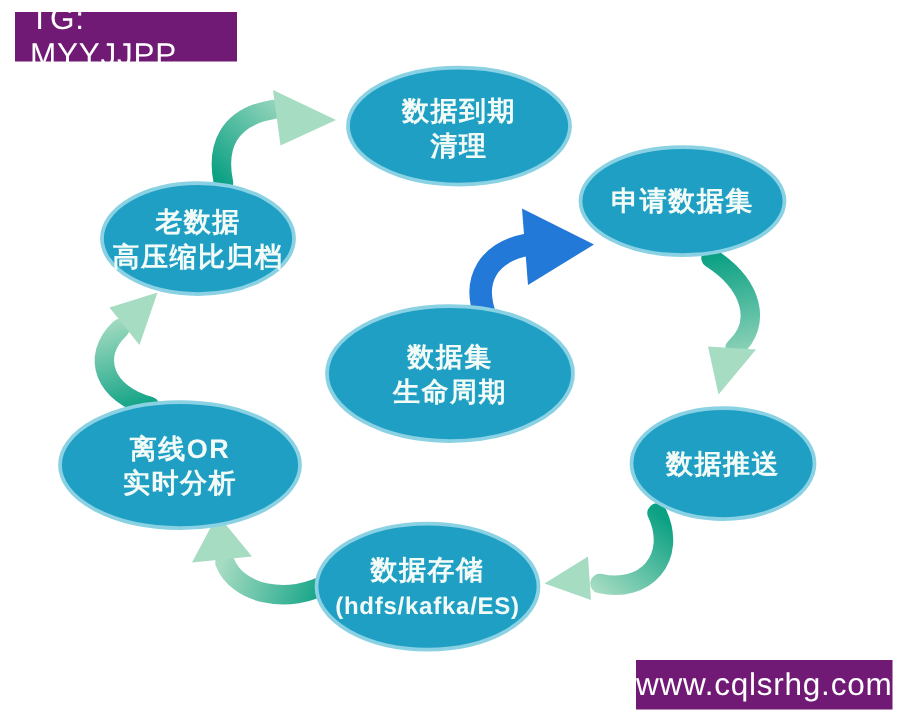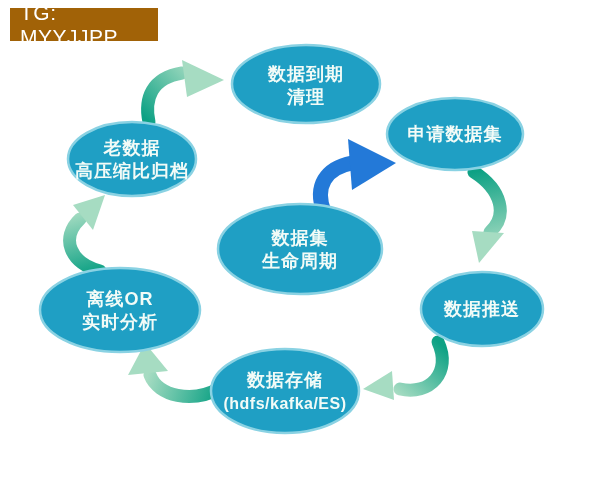--- a/index.html
+++ b/index.html
@@ -21,21 +21,21 @@
   }
   .node-sub {
     font-family: "Liberation Sans", sans-serif;
     font-size: 16px;
     font-weight: bold;
     letter-spacing: 0.5px;
     text-anchor: middle;
   }
   .tag {
     position: absolute;
-    background: #a16207;
+    background: #701a75;
     color: #ffffff;
     height: 33px;
     display: flex;
     align-items: center;
     box-sizing: border-box;
     font-size: 21px;
     letter-spacing: 0.5px;
   }
   .tag-top  { left: 10px;  top: 8px;   width: 148px; padding-left: 10px; }
   .tag-bottom { left: 424px; top: 440px; width: 171px; justify-content: center; }
@@ -133,13 +133,14 @@
     </g>
 
     <g>
       <ellipse cx="285" cy="391" rx="74" ry="42" stroke-width="2.5" fill="#1f9fc4" stroke="#8ad2e3"></ellipse>
       <text class="node-label" x="285" y="386" fill="#f2fbf7">数据存储</text>
       <text class="node-sub" x="285" y="409" fill="#f2fbf7">(hdfs/kafka/ES)</text>
     </g>
   </svg>
 
   <div class="tag tag-top">TG: MYYJJPP</div>
+  <div class="tag tag-bottom">www.cqlsrhg.com</div>
 </div>
 
 </body></html>

